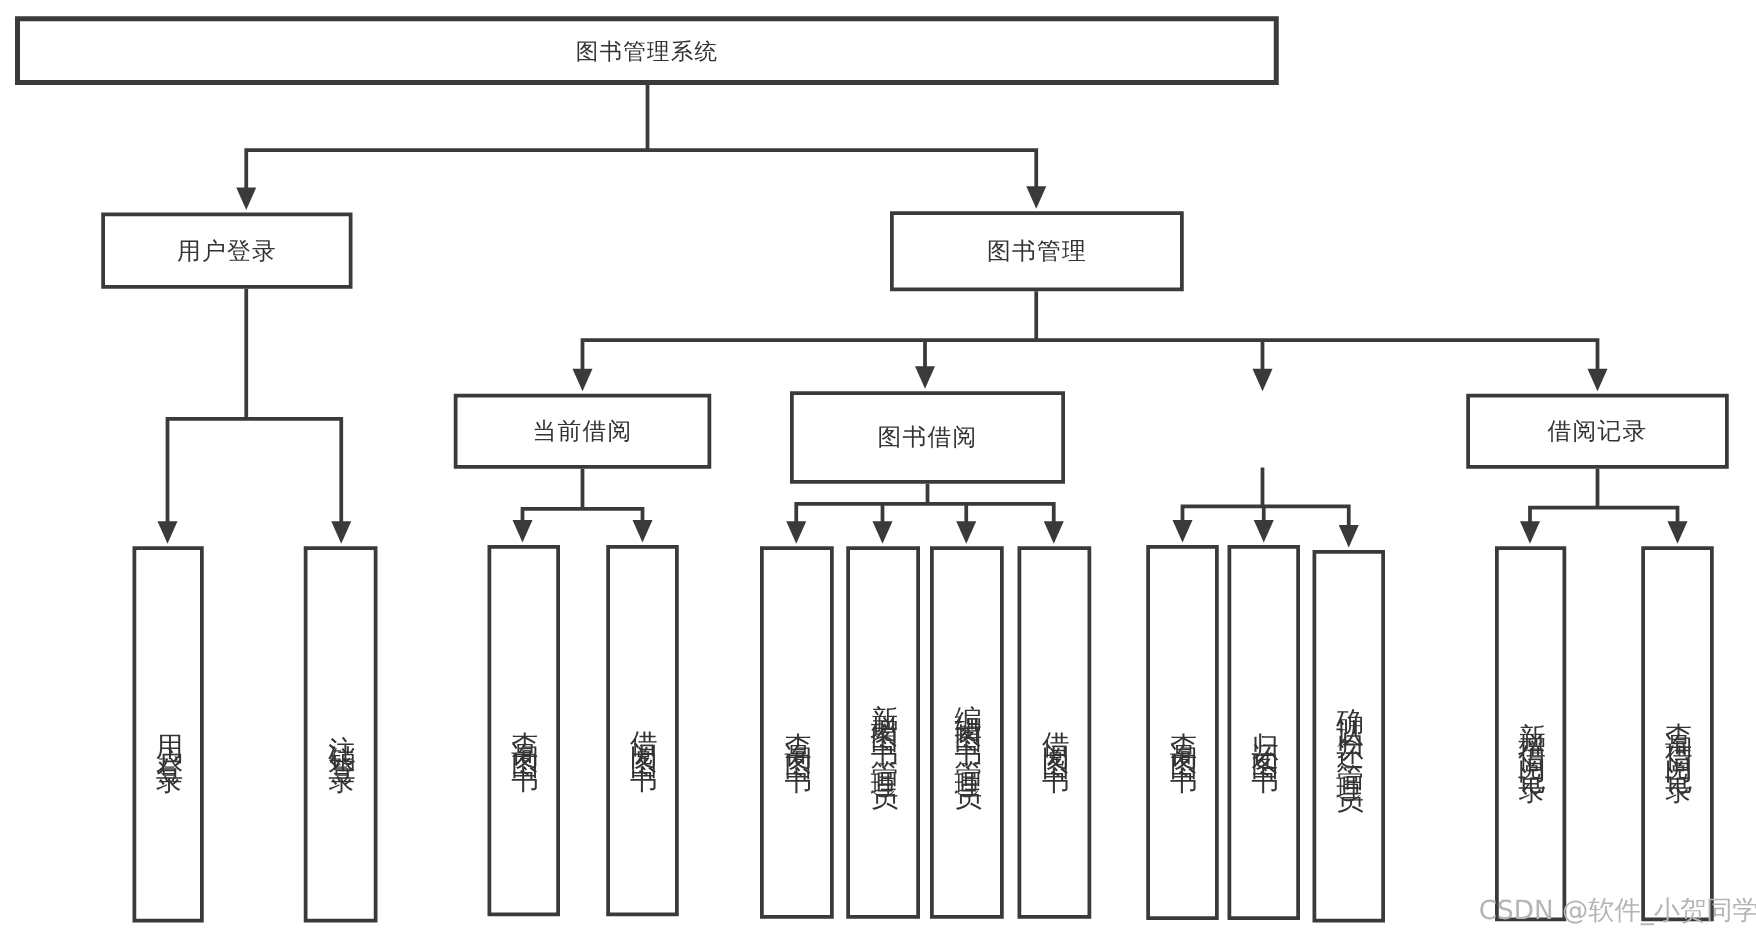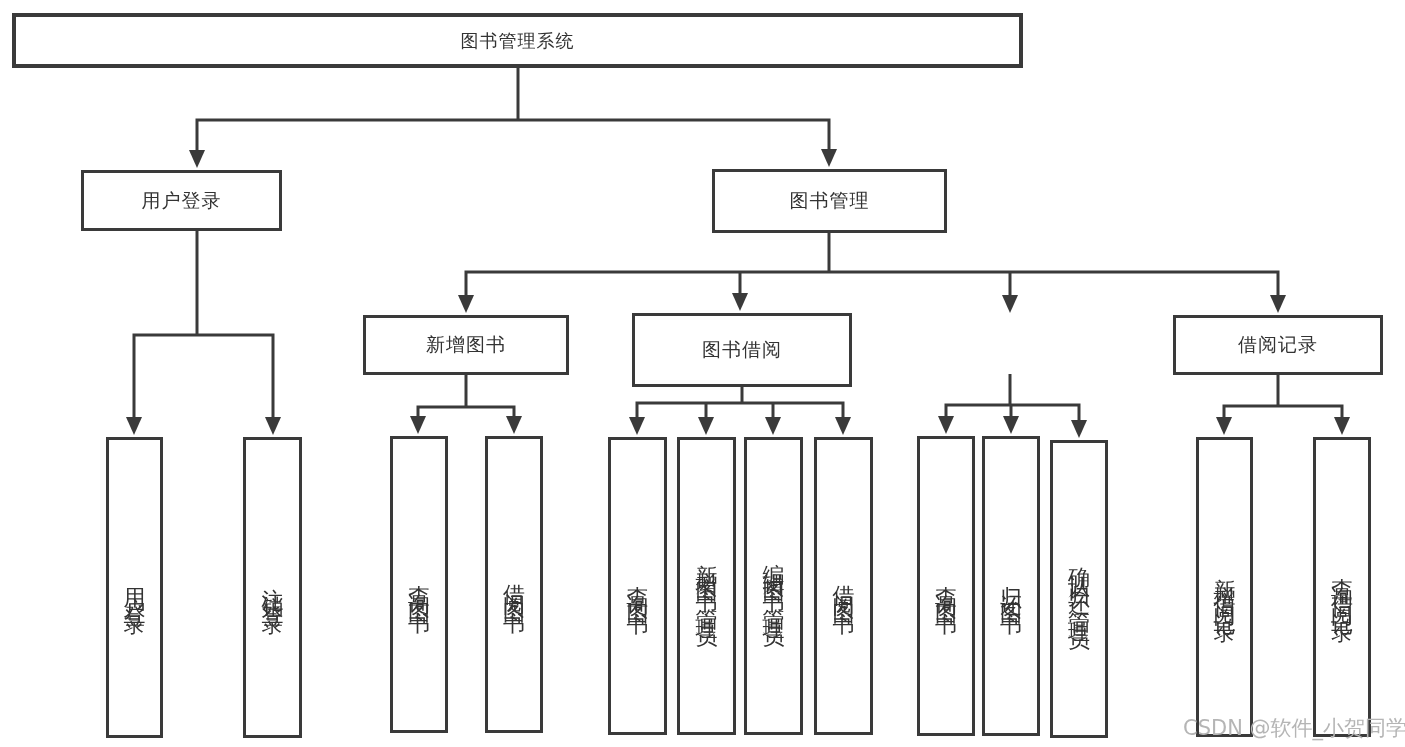--- a/index.html
+++ b/index.html
@@ -84,21 +84,21 @@
       <polygon points="1216,417 1232,417 1224,435"></polygon>
       <polygon points="1334,417 1350,417 1342,435"></polygon>
     </g>
   </svg>
 
   <div class="hbox root" style="left:12px;top:13px;width:1011px;height:55px">图书管理系统</div>
 
   <div class="hbox" style="left:81px;top:170px;width:201px;height:61px">用户登录</div>
   <div class="hbox" style="left:712px;top:169px;width:235px;height:64px">图书管理</div>
 
-  <div class="hbox" style="left:363px;top:315px;width:206px;height:60px">新增图书</div>
+  <div class="hbox" style="left:363px;top:315px;width:206px;height:60px">当前借阅</div>
   <div class="hbox" style="left:632px;top:313px;width:220px;height:74px">图书借阅</div>
   <div class="hbox" style="left:1173px;top:315px;width:210px;height:60px">借阅记录</div>
 
   <div class="vbox" style="left:106px;top:437px;width:57px;height:301px">用户登录</div>
   <div class="vbox" style="left:243px;top:437px;width:59px;height:301px">注销登录</div>
 
   <div class="vbox" style="left:390px;top:436px;width:58px;height:297px">查询图书</div>
   <div class="vbox" style="left:485px;top:436px;width:58px;height:297px">借阅图书</div>
 
   <div class="vbox" style="left:608px;top:437px;width:59px;height:298px">查询图书</div>

